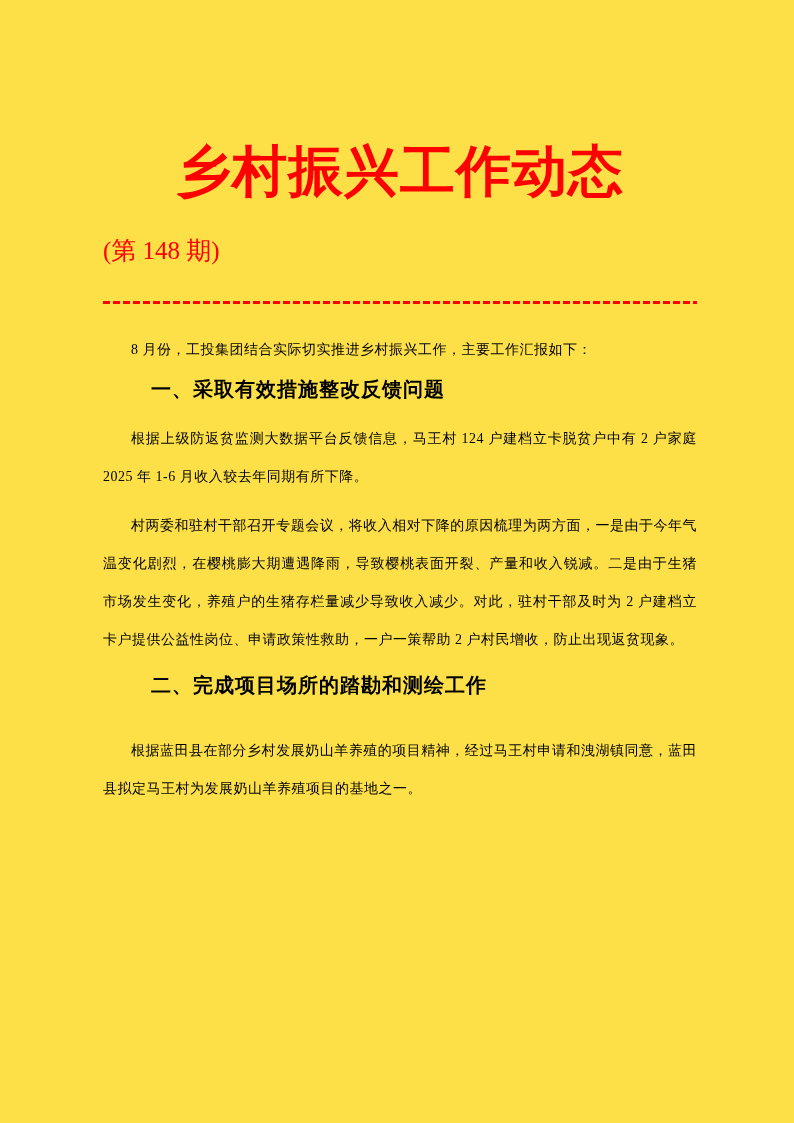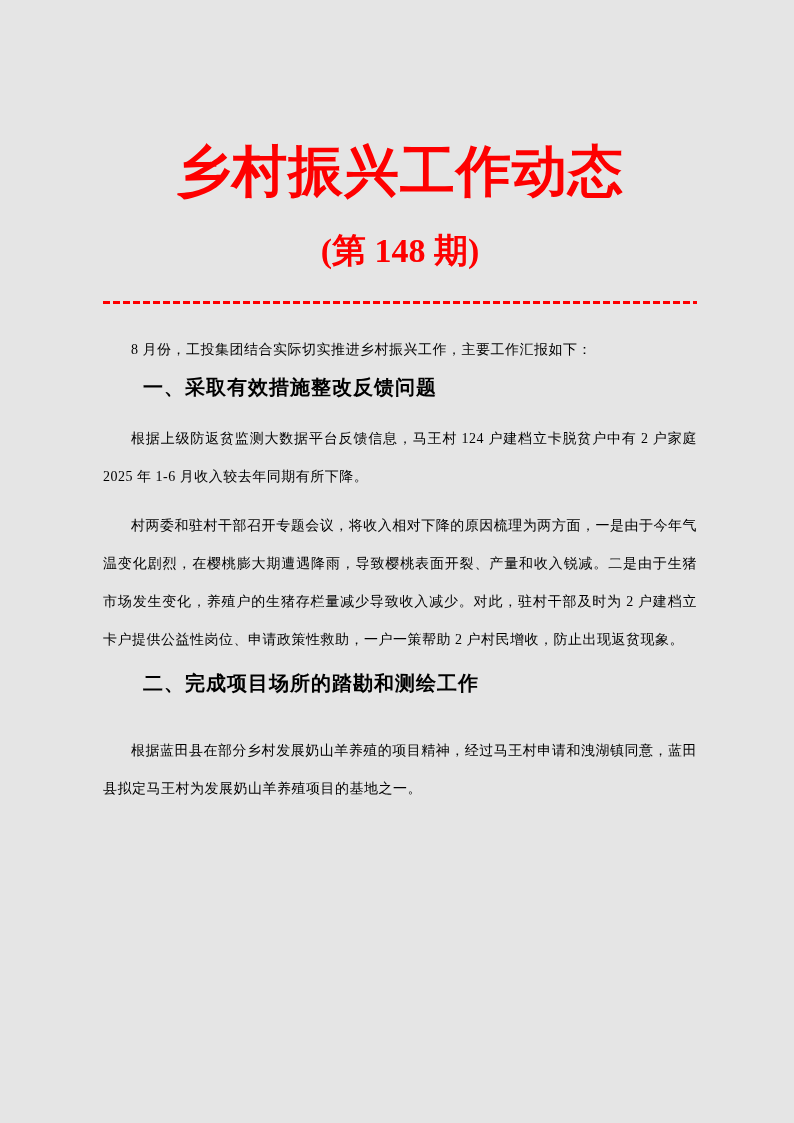--- a/index.html
+++ b/index.html
@@ -5,63 +5,63 @@
   html, body {
     margin: 0;
     padding: 0;
     background: #ffffff;
   }
   .page {
     position: relative;
     width: 794px;
     height: 1123px;
     margin: 0 auto;
-    background: #e5e5e5;
+    background: #fde047;
     overflow: hidden;
     font-family: "Liberation Serif", "DejaVu Serif", serif;
     color: #000000;
   }
   .content {
     padding: 140px 97px 0 103px;
   }
   .doc-title {
     margin: 0;
     text-align: center;
     color: #fe0000;
     font-size: 55px;
     line-height: 1.15;
     font-weight: bold;
     letter-spacing: 1px;
     white-space: nowrap;
   }
   .issue-no {
     margin: 30px 0 0 0;
-    text-align: center;
+    text-align: left;
     color: #fe0000;
-    font-size: 34px;
+    font-size: 25px;
     line-height: 36px;
-    font-weight: bold;
+    font-weight: normal;
   }
   .divider {
     margin-top: 32px;
     height: 3px;
     background: repeating-linear-gradient(to right, #fe0000 0 7px, transparent 7px 10px);
   }
   .para {
     margin: 0;
     font-size: 14px;
     line-height: 38px;
     letter-spacing: 0.5px;
     text-align: justify;
     text-justify: inter-character;
     text-indent: 2em;
   }
   .doc-heading {
-    margin: 0;
-    font-family: Liberation Mono, monospace;
+    margin: 8px;
+    font-family: Liberation Serif, serif;
     font-weight: bold;
     font-size: 20px;
     line-height: 30px;
     letter-spacing: 1px;
     text-indent: 2em;
   }
   .intro       { margin-top: 27px; }
   .h-sec-1     { margin-top: 5px;  }
   .p-sec-1a    { margin-top: 16px; }
   .p-sec-1b    { margin-top: 11px; }

